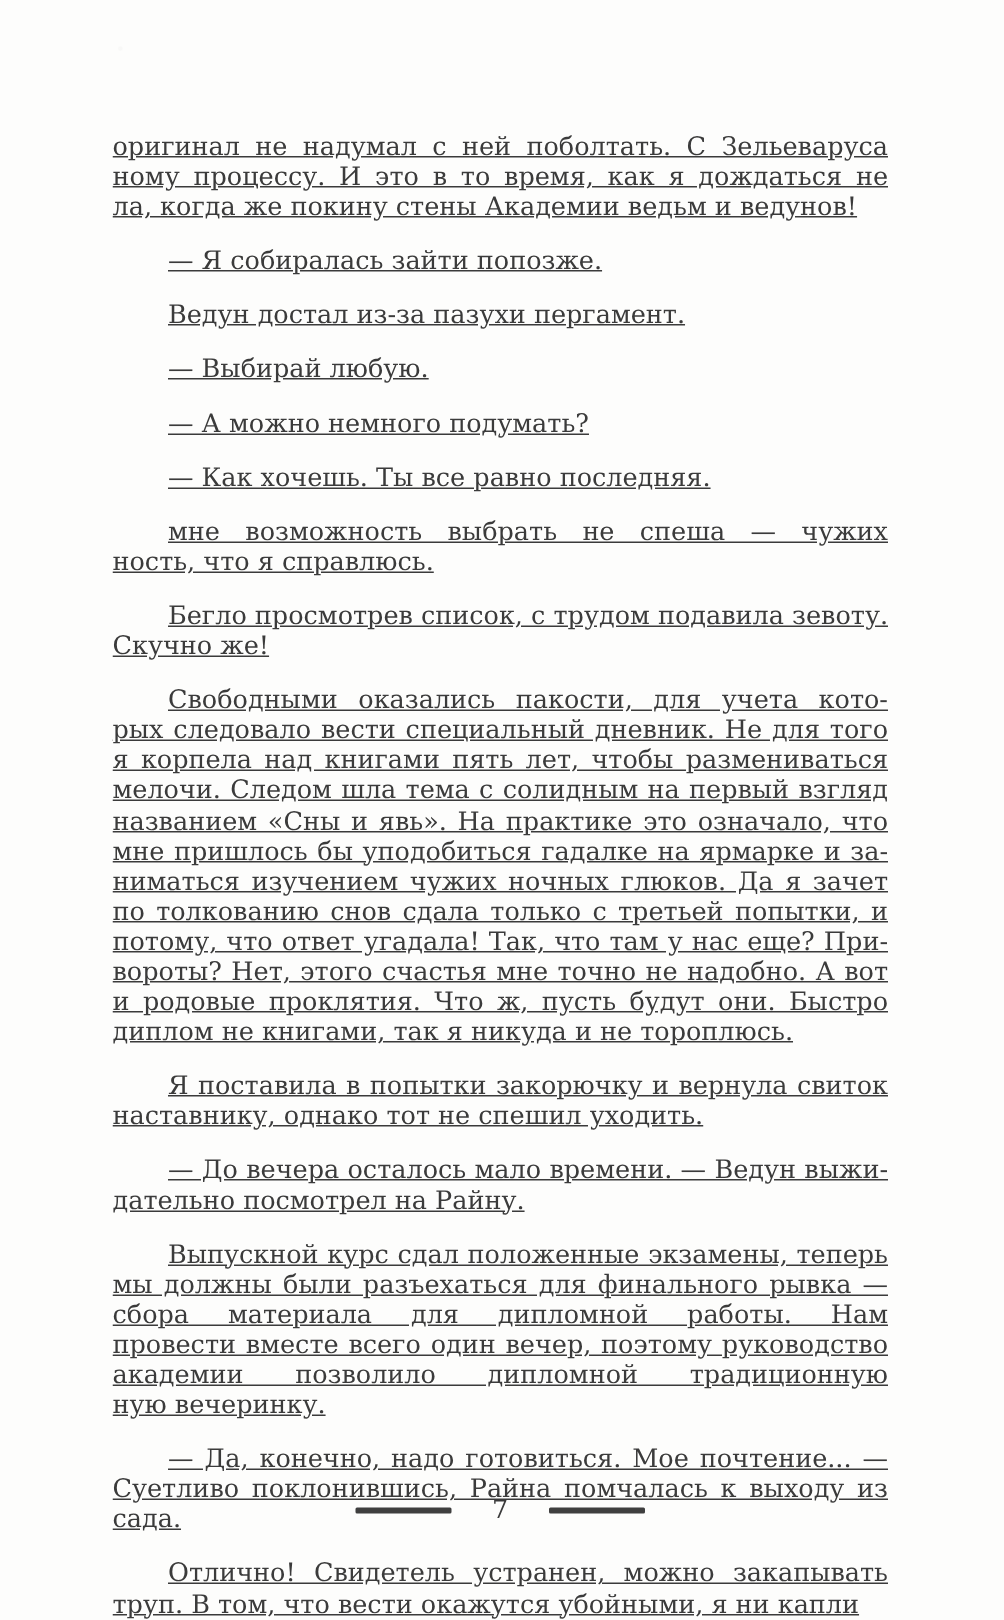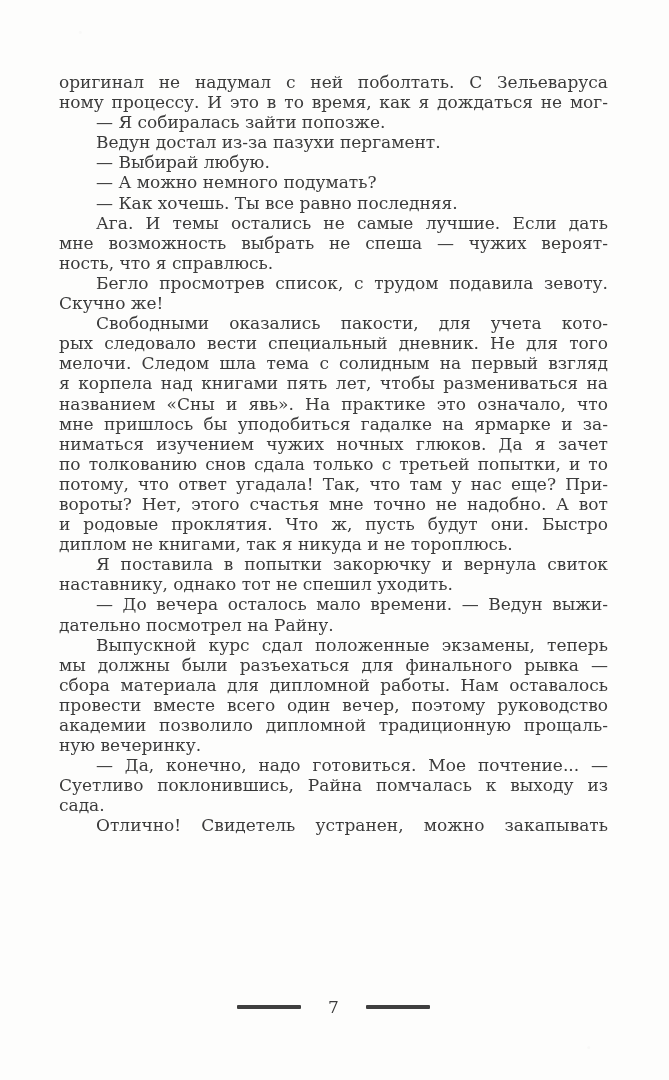--- a/index.html
+++ b/index.html
@@ -25,22 +25,23 @@
   .page-text {
     position: absolute;
     left: 59px;
     top: 72px;
     width: 549px;
     color: #3b3b3b;
     font-size: 17px;
     line-height: 20.1px;
   }
   .para {
-    margin: 0;
+    margin: 16px;
     padding: 0;
+    text-decoration: underline;
   }
   .line {
     display: block;
     text-align: justify;
     text-align-last: justify;
     height: 20.1px;
     overflow: hidden;
     white-space: normal;
   }
   .line.last {
@@ -77,50 +78,50 @@
 </head>
 <body>
 
 <div class="page">
 
   <div class="page-text">
 
   <p class="para">
         <span class="line">оригинал не надумал с ней поболтать. С Зельеваруса</span>
         <span class="line">ному процессу. И это в то время, как я дождаться не мог-</span>
+        <span class="line last">ла, когда же покину стены Академии ведьм и ведунов!</span>
       </p>
       <p class="para indent">
         <span class="line last">— Я собиралась зайти попозже.</span>
       </p>
       <p class="para indent">
         <span class="line last">Ведун достал из-за пазухи пергамент.</span>
       </p>
       <p class="para indent">
         <span class="line last">— Выбирай любую.</span>
       </p>
       <p class="para indent">
         <span class="line last">— А можно немного подумать?</span>
       </p>
       <p class="para indent">
         <span class="line last">— Как хочешь. Ты все равно последняя.</span>
       </p>
       <p class="para indent">
-        <span class="line">Ага. И темы остались не самые лучшие. Если дать</span>
         <span class="line">мне возможность выбрать не спеша — чужих вероят-</span>
         <span class="line last">ность, что я справлюсь.</span>
       </p>
       <p class="para indent">
         <span class="line">Бегло просмотрев список, с трудом подавила зевоту.</span>
         <span class="line last">Скучно же!</span>
       </p>
       <p class="para indent">
         <span class="line">Свободными оказались пакости, для учета кото-</span>
         <span class="line">рых следовало вести специальный дневник. Не для того</span>
+        <span class="line">я корпела над книгами пять лет, чтобы размениваться на</span>
         <span class="line">мелочи. Следом шла тема с солидным на первый взгляд</span>
-        <span class="line">я корпела над книгами пять лет, чтобы размениваться на</span>
         <span class="line">названием «Сны и явь». На практике это означало, что</span>
         <span class="line">мне пришлось бы уподобиться гадалке на ярмарке и за-</span>
         <span class="line">ниматься изучением чужих ночных глюков. Да я зачет</span>
         <span class="line">по толкованию снов сдала только с третьей попытки, и то</span>
         <span class="line">потому, что ответ угадала! Так, что там у нас еще? При-</span>
         <span class="line">вороты? Нет, этого счастья мне точно не надобно. А вот</span>
         <span class="line">и родовые проклятия. Что ж, пусть будут они. Быстро</span>
         <span class="line last">диплом не книгами, так я никуда и не тороплюсь.</span>
       </p>
       <p class="para indent">
@@ -139,20 +140,21 @@
         <span class="line">академии позволило дипломной традиционную прощаль-</span>
         <span class="line last">ную вечеринку.</span>
       </p>
       <p class="para indent">
         <span class="line">— Да, конечно, надо готовиться. Мое почтение... —</span>
         <span class="line">Суетливо поклонившись, Райна помчалась к выходу из</span>
         <span class="line last">сада.</span>
       </p>
       <p class="para indent">
         <span class="line">Отлично! Свидетель устранен, можно закапывать</span>
+        <span class="line last">труп. В том, что вести окажутся убойными, я ни капли</span>
       </p>
     </div>
 
   <div class="page-footer">
     <div class="footer-rule"></div>
     <div class="page-number">7</div>
     <div class="footer-rule"></div>
   </div>
 
 </div>

